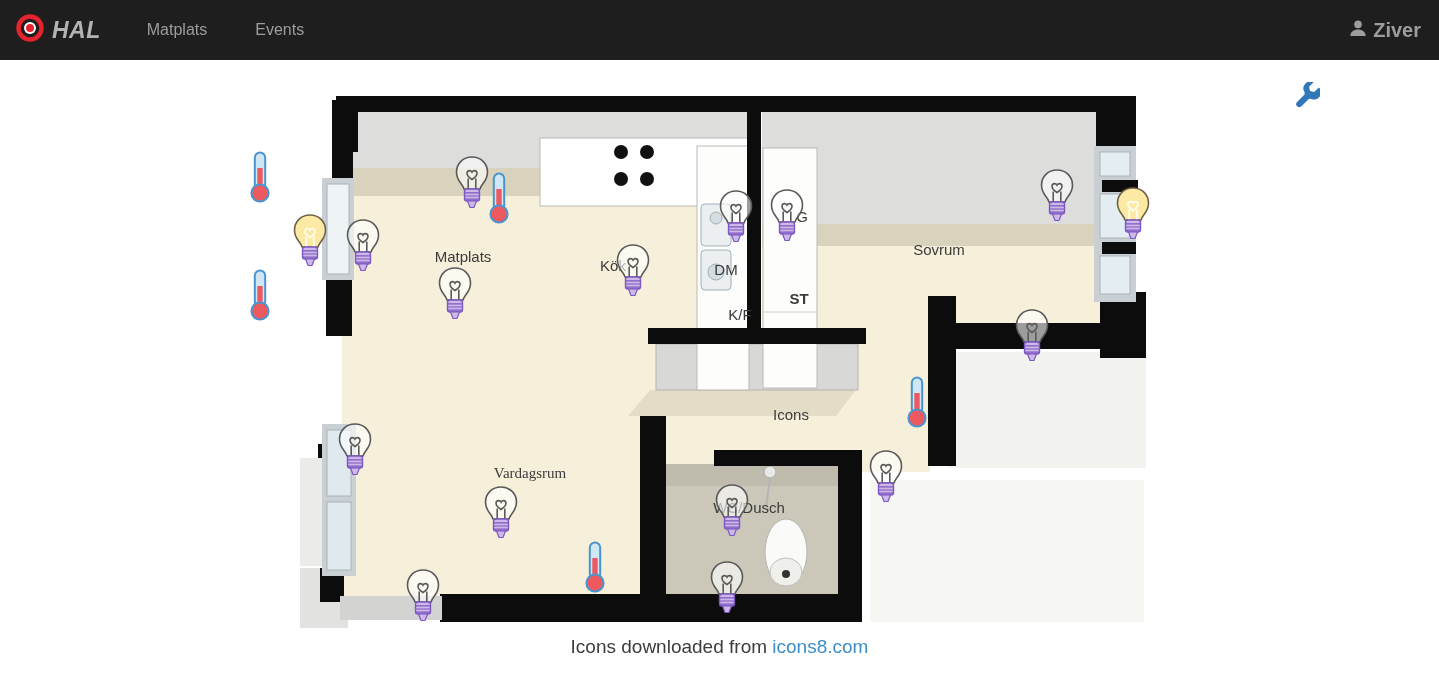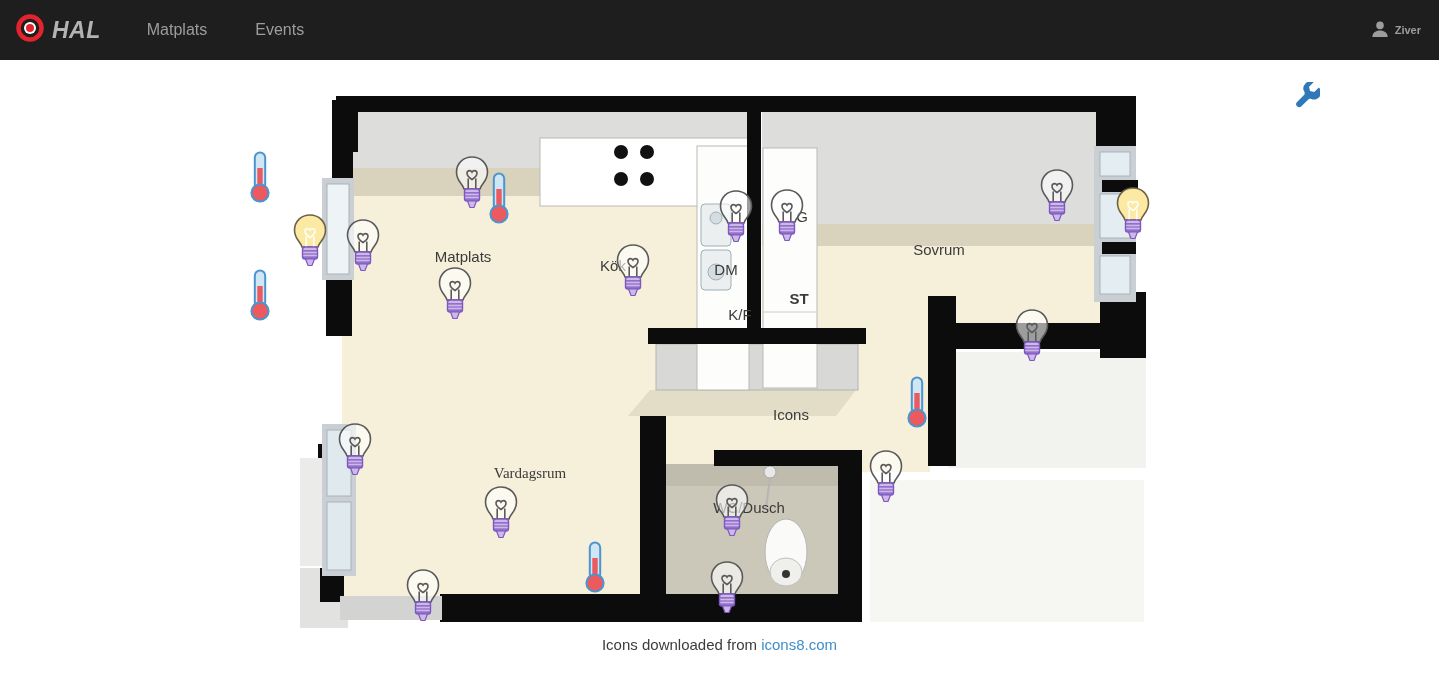--- a/index.html
+++ b/index.html
@@ -16,41 +16,41 @@
   .brand{display:flex;align-items:center;gap:8px;padding:0 22px 0 16px;cursor:pointer;}
   .brand-text{color:#b3b3b3;font-size:23px;font-weight:bold;letter-spacing:.5px;font-style:italic;}
   .nav-tabs{display:flex;align-items:stretch;}
   .nav-tab{
     display:flex;align-items:center;padding:0 24px;color:#9d9d9d;
     font-size:16px;text-decoration:none;cursor:pointer;
   }
   .nav-tab.active{background:#000000;color:#ffffff;}
   .nav-user{
     margin-left:auto;display:flex;align-items:center;gap:6px;
-    padding:0 18px;color:#9d9d9d;font-size:11px;font-weight:bold;cursor:pointer;
+    padding:0 18px;color:#9d9d9d;font-size:20px;font-weight:bold;cursor:pointer;
   }
   
   .content{position:absolute;top:60px;left:0;width:1439px;height:615px;background:#fff;}
   #floor-plan{position:absolute;top:60px;left:0;z-index:1;}
   #label-layer{position:absolute;top:0;left:15px;width:1439px;height:675px;z-index:2;pointer-events:none;}
   #device-layer{position:absolute;top:0;left:0;width:1439px;height:675px;z-index:3;}
   .room-label{
     position:absolute;transform:translate(-50%,-50%);
     color:#3b3b3b;font-size:15px;white-space:nowrap;
   }
   .device{position:absolute;cursor:pointer;}
   .device svg{display:block;width:100%;height:100%;}
   .wrench-btn{
     position:absolute;top:82px;left:1294px;width:26px;height:26px;z-index:10;
     background:none;border:none;padding:0;cursor:pointer;
   }
   
   .footer{
     position:absolute;top:636px;left:0;width:1439px;text-align:center;
-    font-size:15px;color:#3c3c3c;z-index:5;
+    font-size:19px;color:#3c3c3c;z-index:5;
   }
   .footer a{color:#3d8ec9;text-decoration:none;cursor:pointer;}
 </style>
 </head>
 <body>
 
 <svg width="0" height="0" style="position:absolute" aria-hidden="true">
   <defs>
     <symbol id="sym-bulb-off" viewBox="0 0 36 56">
       <path d="M18 2c9 0 15.5 6.7 15.5 15.2 0 5.1-2.3 8.6-4.6 11.6-1.4 1.8-2.4 3.4-2.9 5.2H10c-.5-1.8-1.5-3.4-2.9-5.2C4.8 25.8 2.5 22.3 2.5 17.2 2.5 8.7 9 2 18 2z" fill="rgba(255,255,255,0.6)" stroke="#5a5a5a" stroke-width="1.6"></path>

